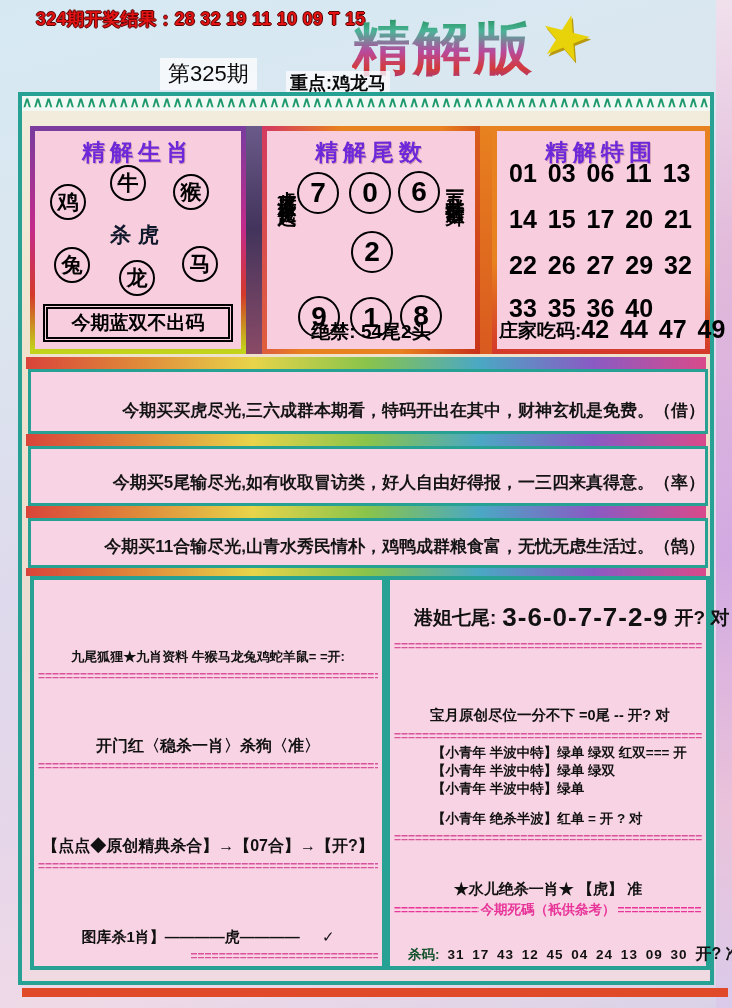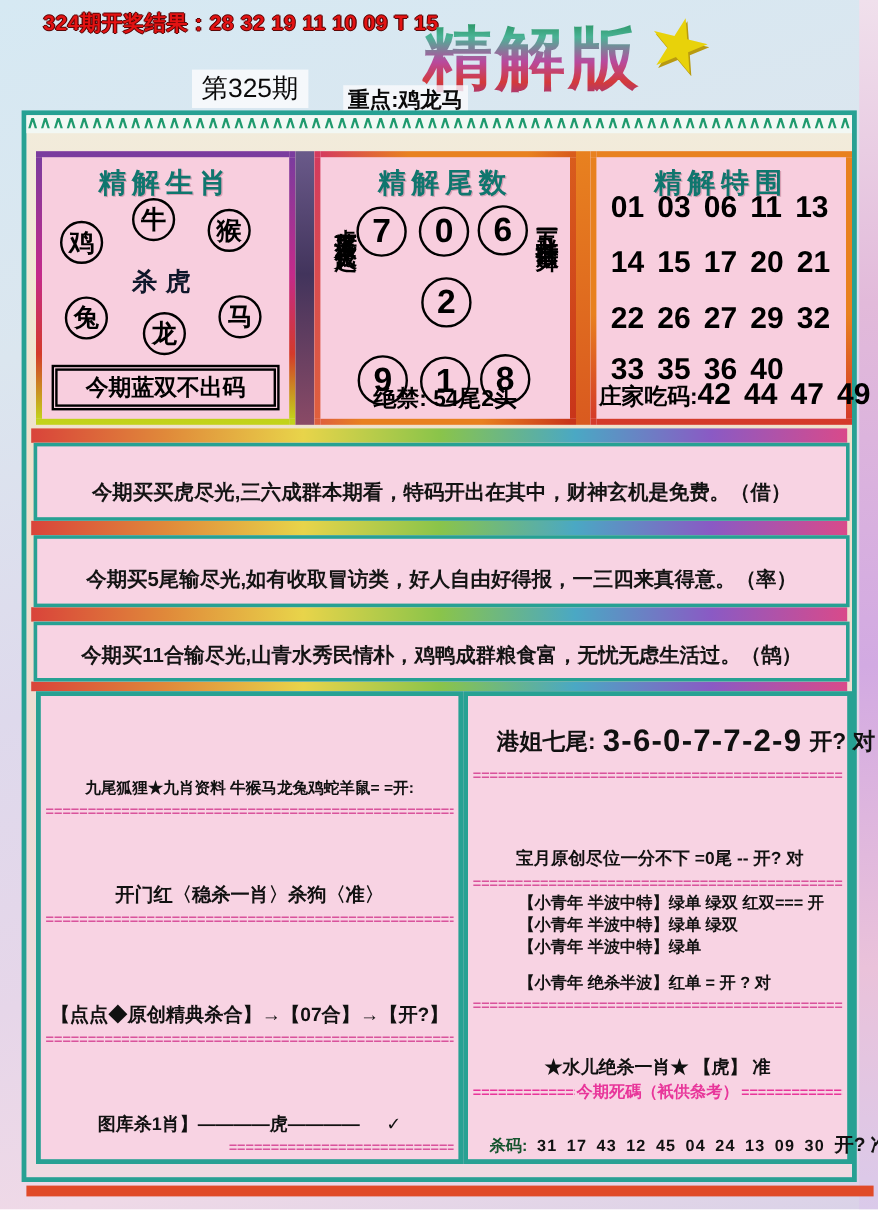--- a/index.html
+++ b/index.html
@@ -33,21 +33,21 @@
   .gap-2{left:458px;width:12px;background:linear-gradient(180deg,#e8811f,#d95a1f);}
   .hgap{position:absolute;left:4px;right:4px;
     background:linear-gradient(90deg,#d9443a,#e08a3a,#e8d44a,#8ac44a,#4aa8c4,#8a5ac4,#d94a8a);}
   .hgap-1{top:261px;height:12px;}
   .hgap-2{top:338px;height:12px;}
   .hgap-3{top:410px;height:12px;}
   .hgap-4{top:472px;height:8px;}
   
   .panel{position:absolute;top:30px;height:228px;background:#f8cede;border:5px solid transparent;}
   .panel-title{position:absolute;left:0;right:0;top:6px;text-align:center;
-    font-family:"DejaVu Serif",serif;font-weight:bold;font-size:23px;letter-spacing:5px;color:#0f766e;
+    font-family:"DejaVu Serif",serif;font-weight:bold;font-size:23px;letter-spacing:5px;color:#6d28d9;
     text-shadow:1px 1px 0 #d8a0b4;}
   .zodiac{left:8px;width:216px;border-image:linear-gradient(180deg,#7a3c9e,#c42a8a 45%,#d43a2a 75%,#c2d41a) 1;}
   .tail{left:240px;width:218px;border-image:linear-gradient(100deg,#d43a5e,#e8811f 30%,#e8811f 70%,#c8341a) 1;}
   .special{left:470px;width:218px;border-image:linear-gradient(180deg,#e8811f 0%,#e8811f 60%,#d43a2a 100%) 1;}
   .zcircle{position:absolute;width:36px;height:36px;border:2.5px solid #000;border-radius:50%;
     display:flex;align-items:center;justify-content:center;font-size:21px;font-weight:bold;color:#000;}
   .z-c1{left:15px;top:53px;} .z-c2{left:75px;top:34px;} .z-c3{left:138px;top:43px;}
   .z-c4{left:19px;top:116px;} .z-c5{left:84px;top:129px;} .z-c6{left:147px;top:115px;}
   .kill-note{position:absolute;left:0;right:0;top:90px;text-align:center;font-size:21px;font-weight:bold;
     letter-spacing:7px;color:#0f172a;}
@@ -65,21 +65,21 @@
     font-weight:bold;color:#000;}
   .num-row{position:absolute;left:12px;right:6px;font-size:25px;font-weight:bold;color:#000;
     word-spacing:4px;white-space:nowrap;}
   .nr-0{top:28px;} .nr-1{top:74px;} .nr-2{top:120px;} .nr-3{top:163px;}
   .sp-footer{position:absolute;left:2px;bottom:5px;display:flex;align-items:flex-end;white-space:nowrap;}
   .sp-footer-label{font-size:19px;font-weight:bold;color:#000;}
   .sp-footer-nums{font-size:25px;font-weight:bold;color:#000;word-spacing:4px;}
   
   .strip{position:absolute;left:6px;width:680px;border:3px solid #27a193;background:#f8d3e3;}
   .strip-1{top:273px;height:65px;} .strip-2{top:350px;height:60px;} .strip-3{top:422px;height:50px;}
-  .strip-text{position:absolute;left:0;right:0;bottom:9px;text-align:center;font-size:17px;
+  .strip-text{position:absolute;left:0;right:0;bottom:9px;text-align:right;font-size:17px;
     font-weight:600;color:#141414;white-space:nowrap;}
   .strip-3 .strip-text{bottom:7px;}
   
   .bpanel{position:absolute;top:480px;height:394px;border:4px solid #27a193;background:#f8d3e3;}
   .left-box{left:8px;width:356px;}
   .right-box{left:364px;width:324px;}
   .sep{position:absolute;left:4px;right:4px;height:13px;font-size:12px;font-weight:bold;color:#d9539c;
     overflow:hidden;white-space:nowrap;line-height:13px;}
   .lb-line{position:absolute;left:0;right:0;text-align:center;color:#111;white-space:nowrap;}
   .lb-1{top:68px;font-size:13px;font-weight:bold;}

